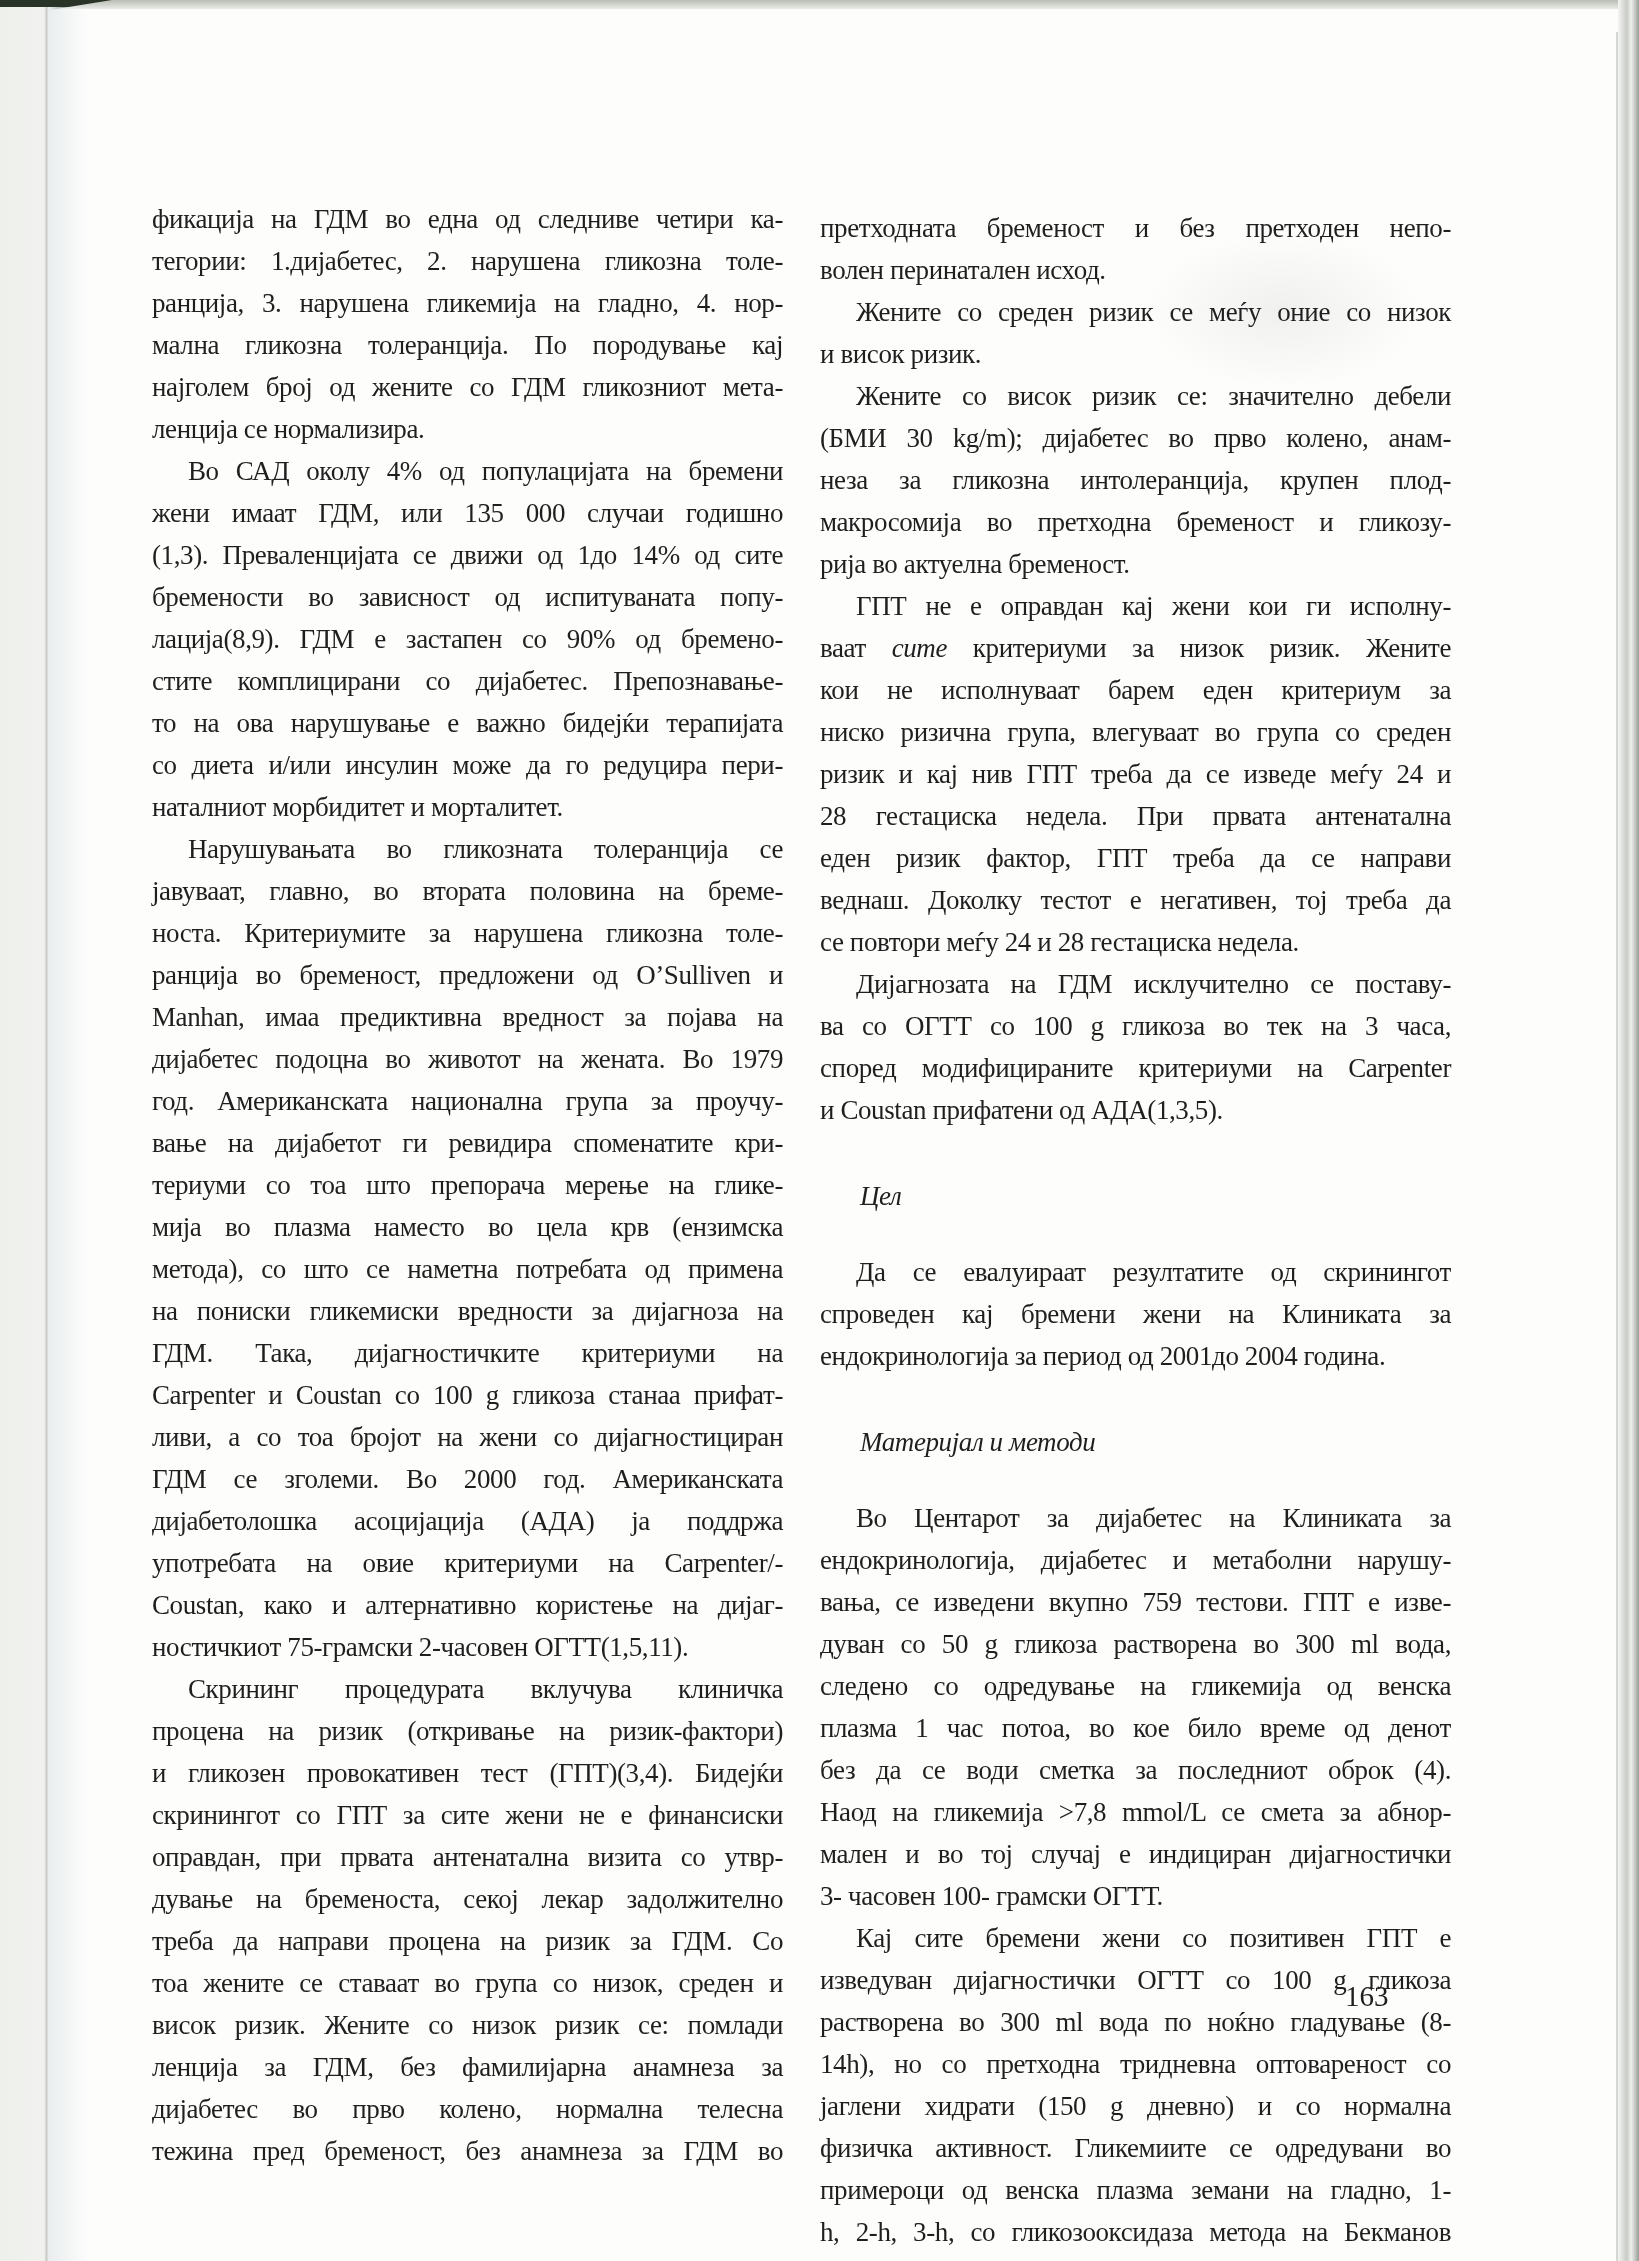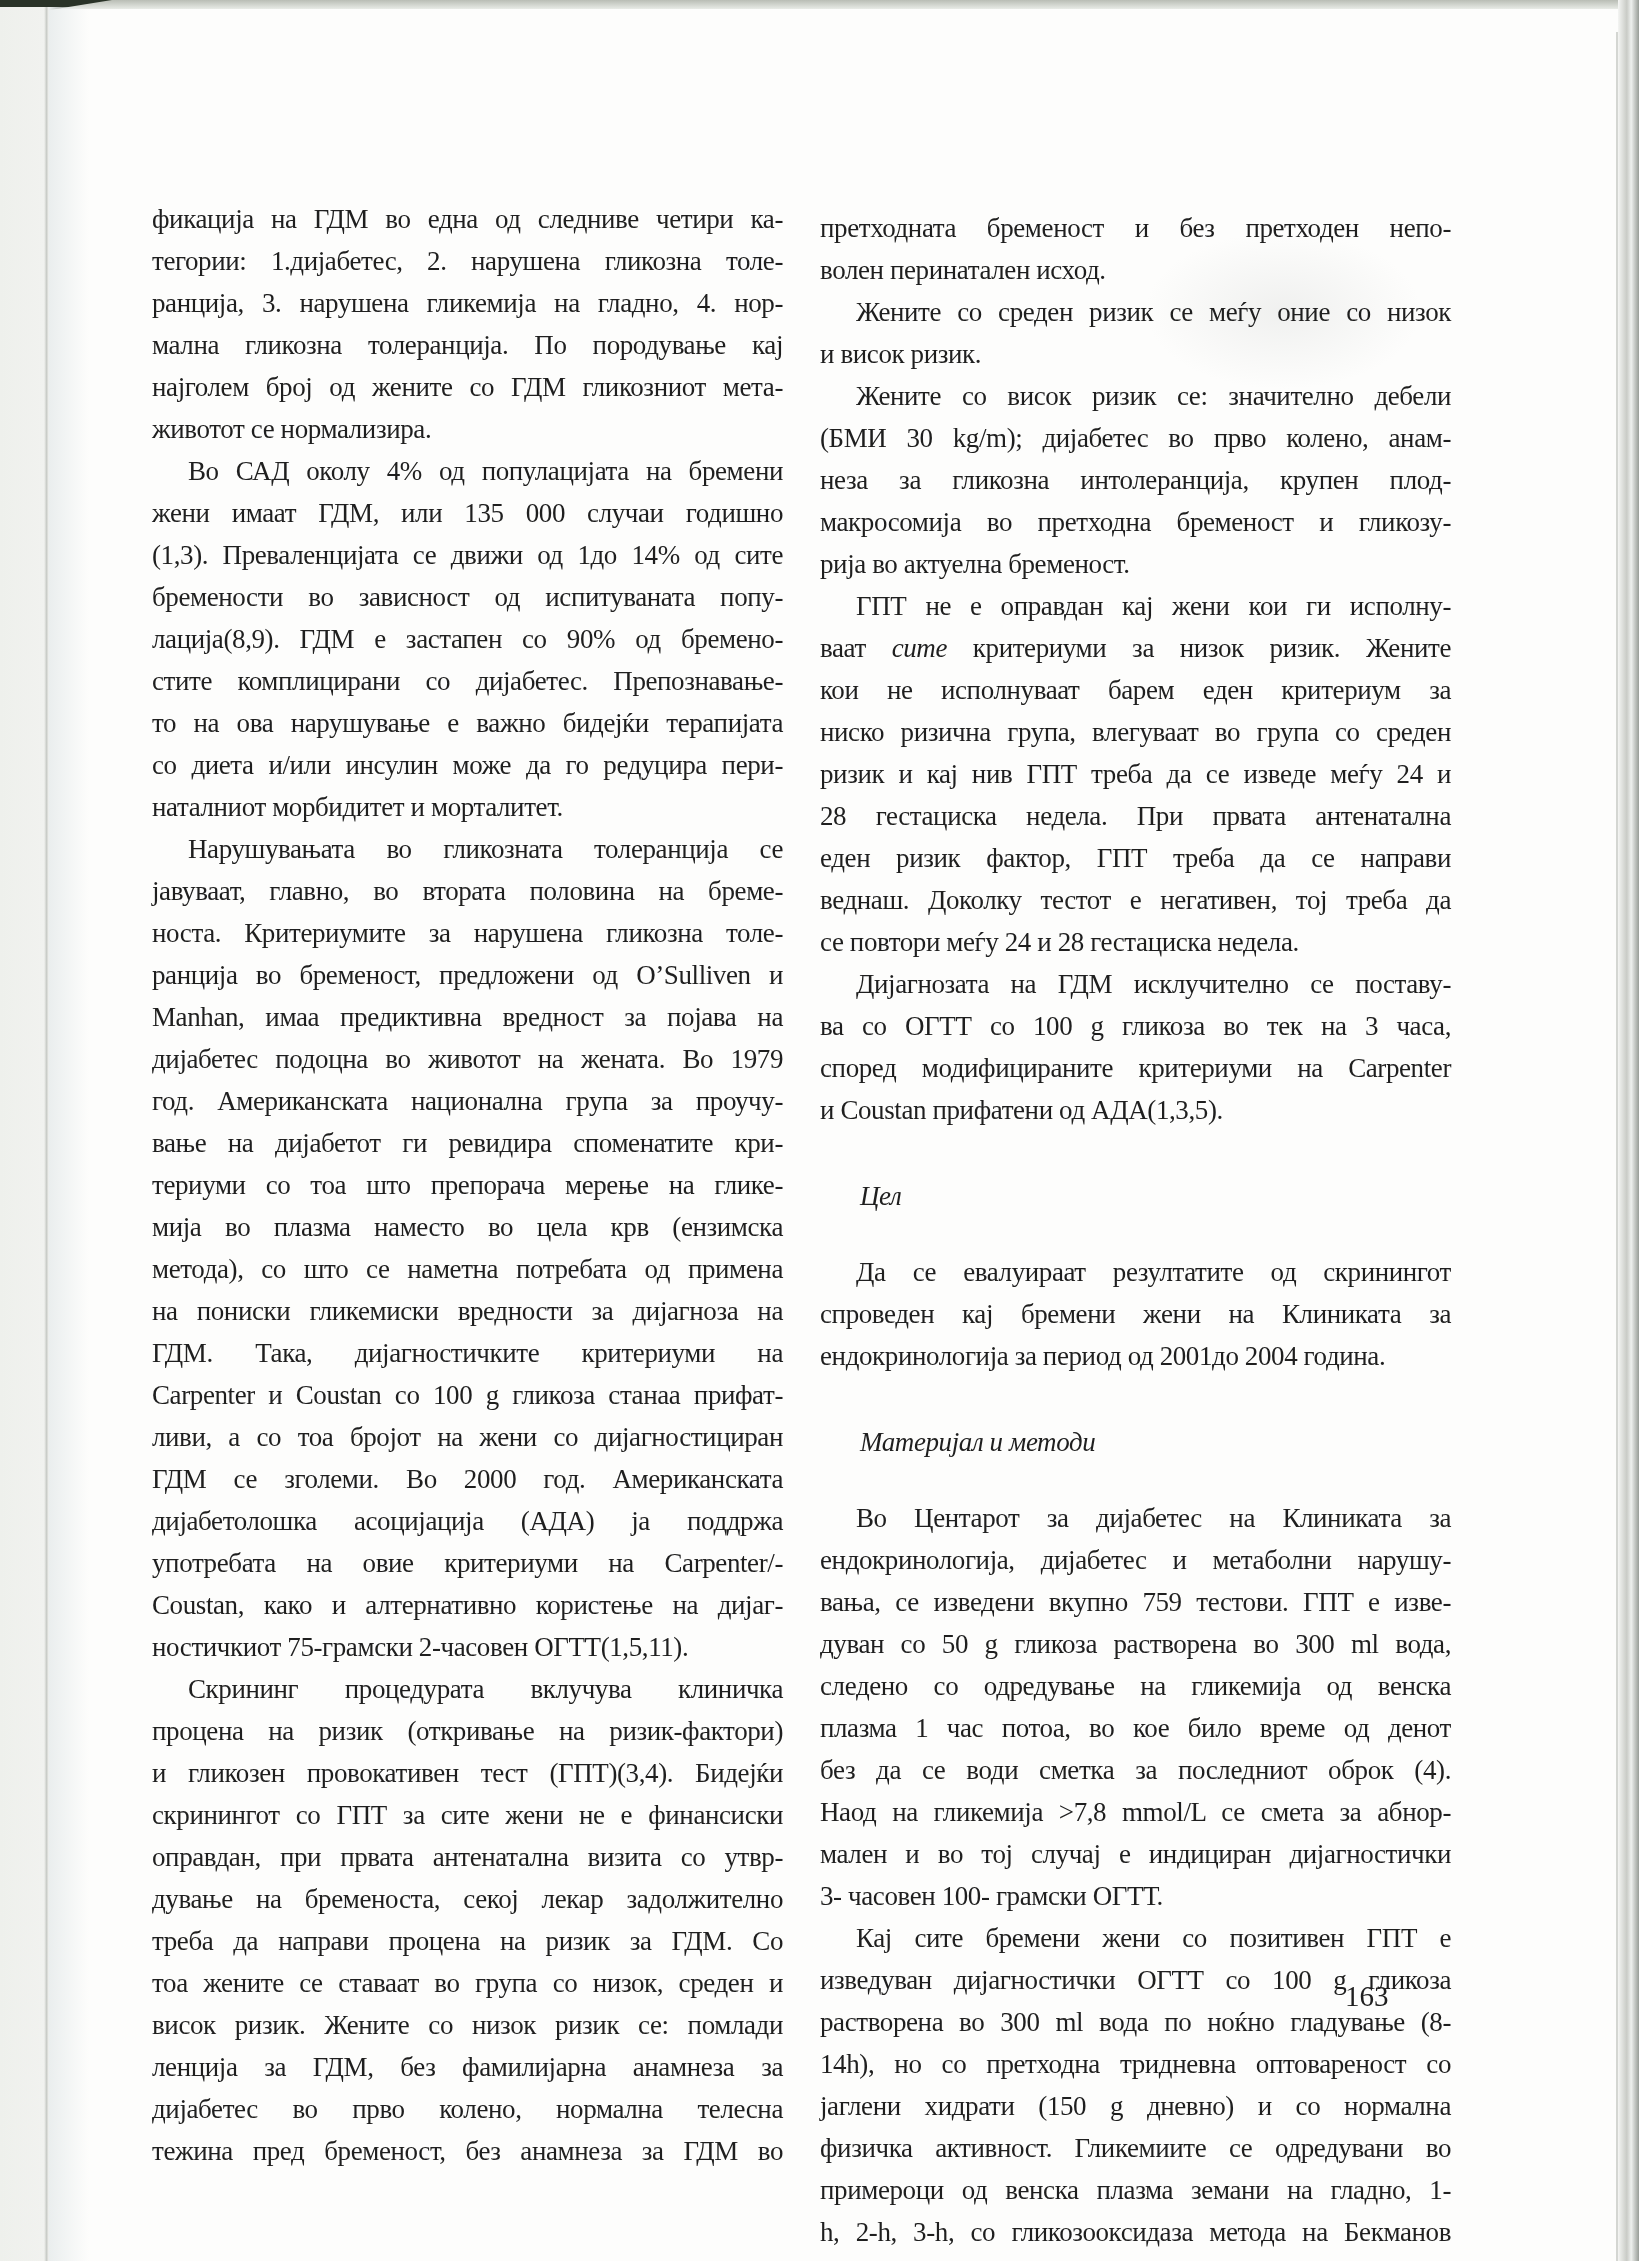--- a/index.html
+++ b/index.html
@@ -74,21 +74,21 @@
 <div class="edge-right-line"></div>
 <div class="bleed"></div>
 
 <div class="column col-left" id="col-left">
     <div class="para">
       <span class="line">фикација на ГДМ во една од следниве четири ка-</span>
       <span class="line">тегории: 1.дијабетес, 2. нарушена гликозна толе-</span>
       <span class="line">ранција, 3. нарушена гликемија на гладно, 4. нор-</span>
       <span class="line">мална гликозна толеранција. По породување кај</span>
       <span class="line">најголем број од жените со ГДМ гликозниот мета-</span>
-      <span class="line last">животот се нормализира.</span>
+      <span class="line last">ленција се нормализира.</span>
     </div>
     <div class="para">
       <span class="line indent">Во САД околу 4% од популацијата на бремени</span>
       <span class="line">жени имаат ГДМ, или 135 000 случаи годишно</span>
       <span class="line">(1,3). Преваленцијата се движи од 1до 14% од сите</span>
       <span class="line">бремености во зависност од испитуваната попу-</span>
       <span class="line">лација(8,9). ГДМ е застапен со 90% од бремено-</span>
       <span class="line">стите комплицирани со дијабетес. Препознавање-</span>
       <span class="line">то на ова нарушување е важно бидејќи терапијата</span>
       <span class="line">со диета и/или инсулин може да го редуцира пери-</span>

